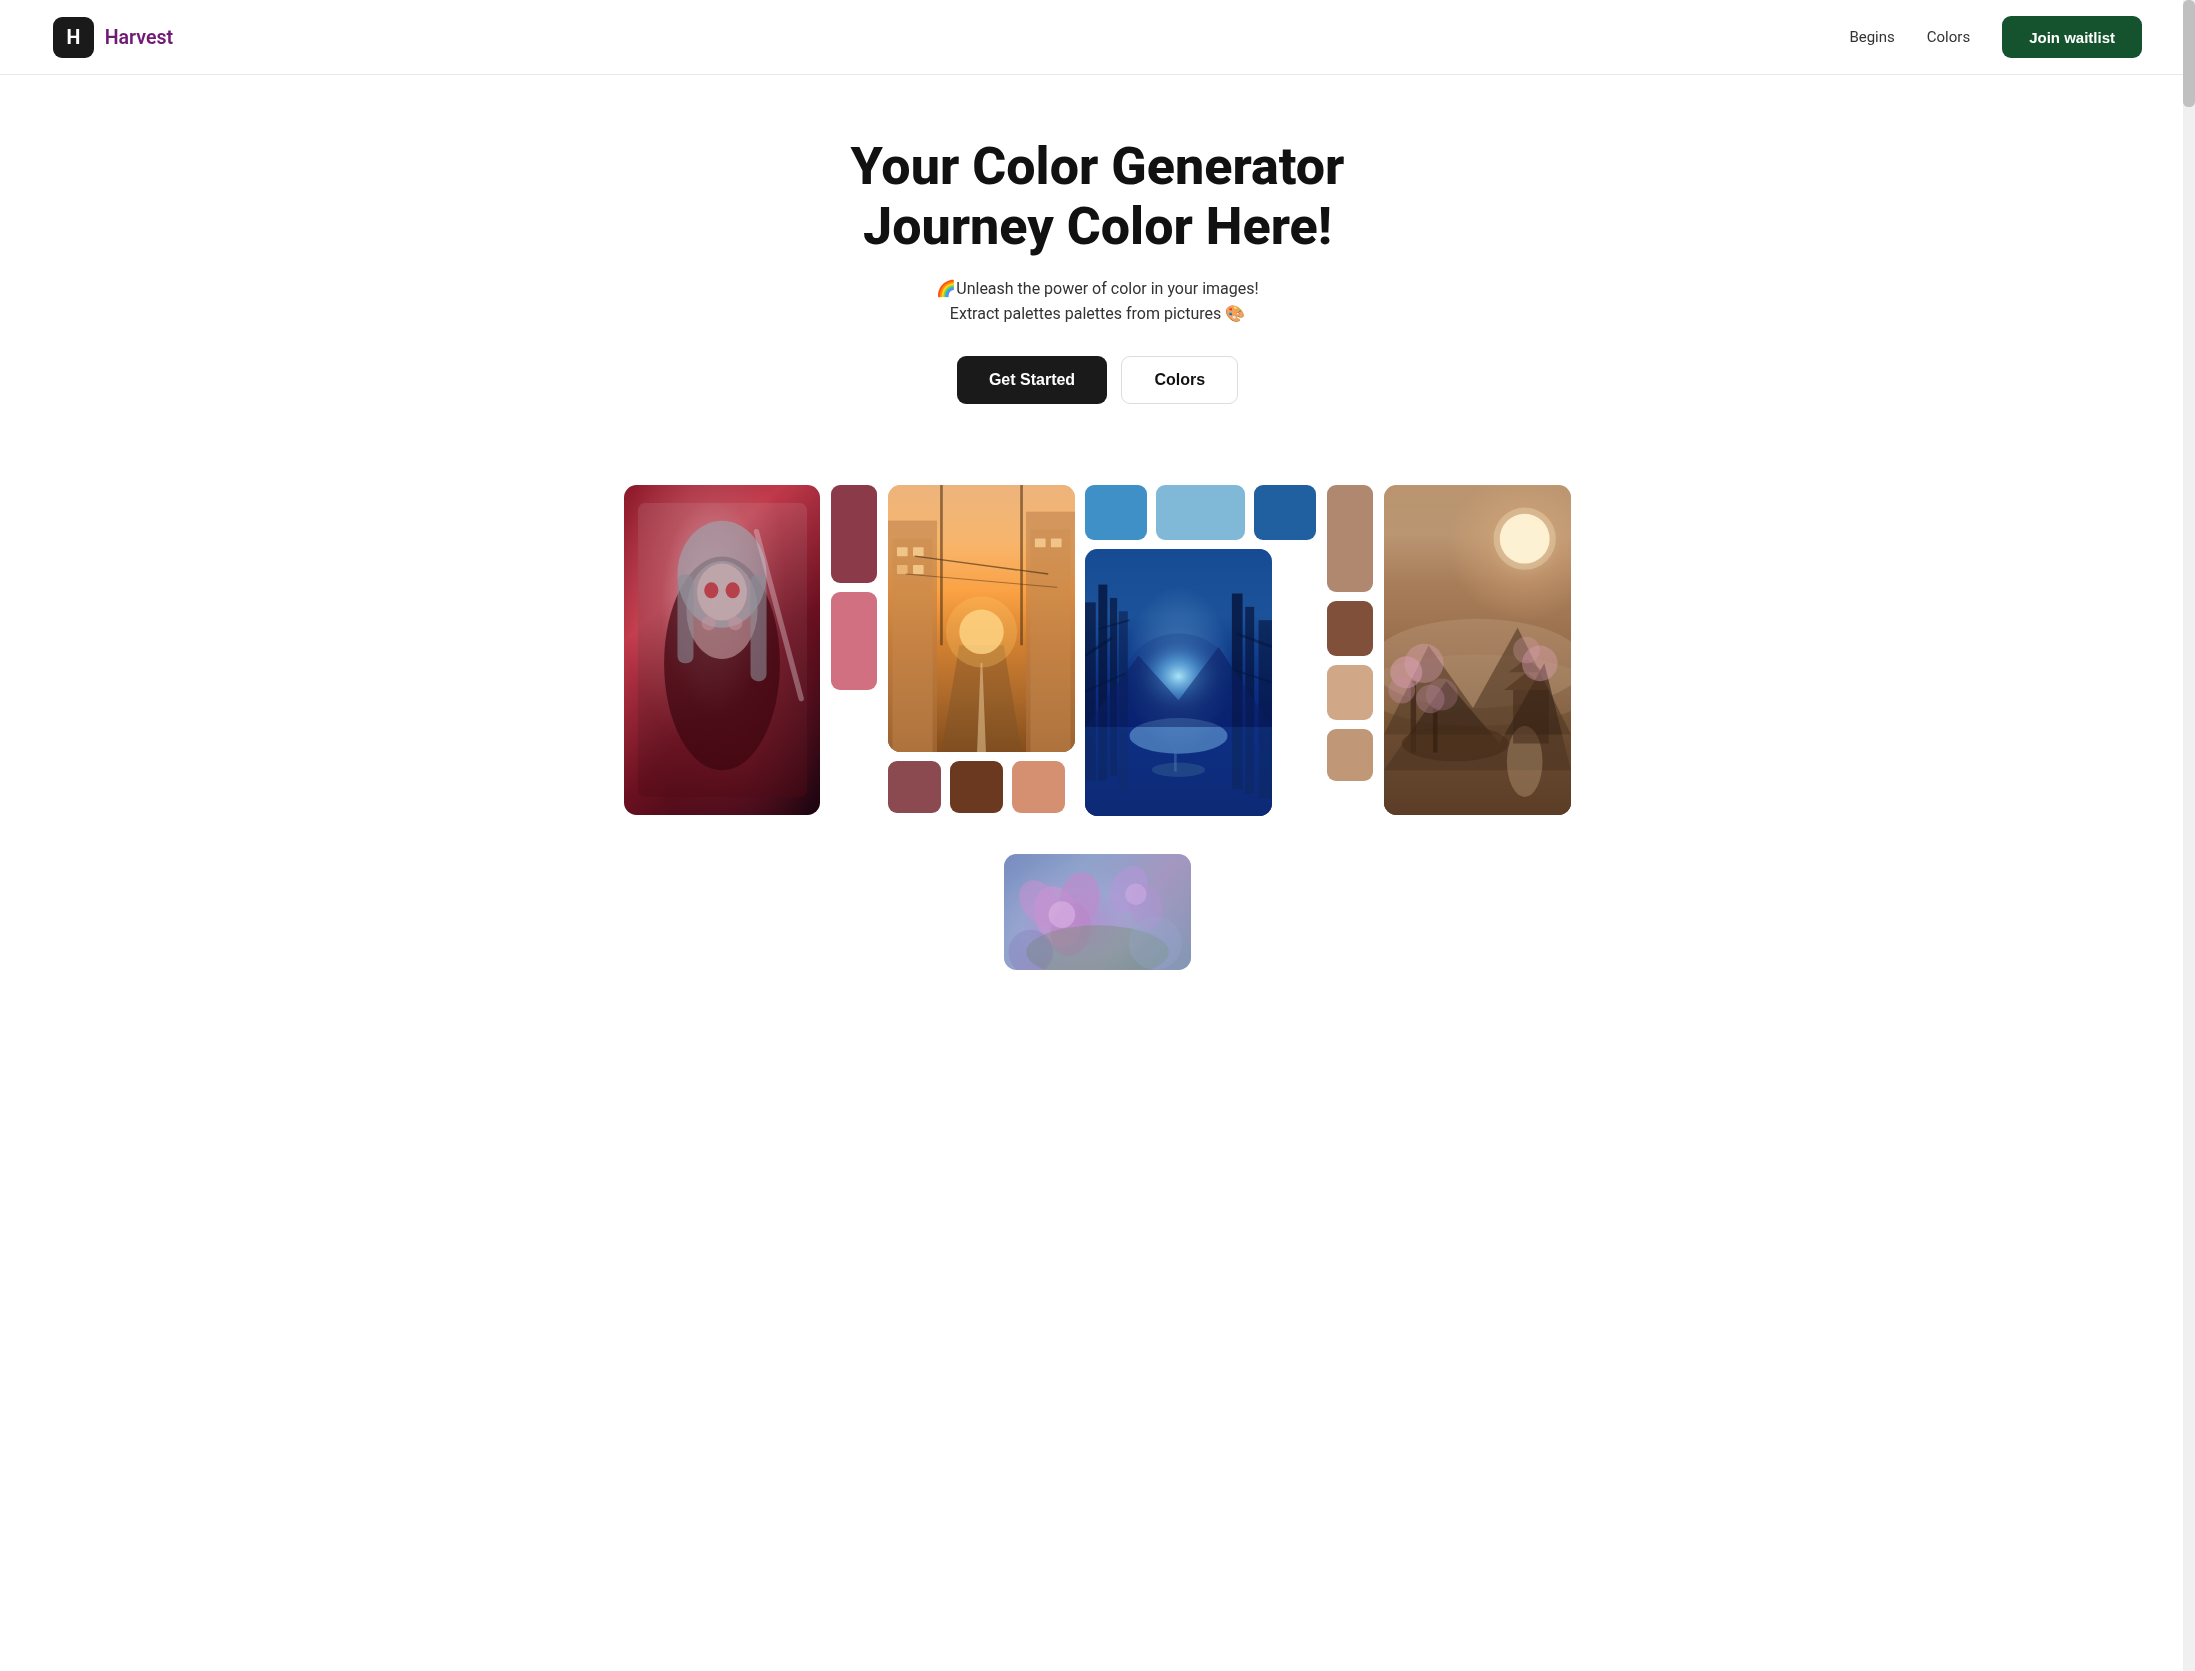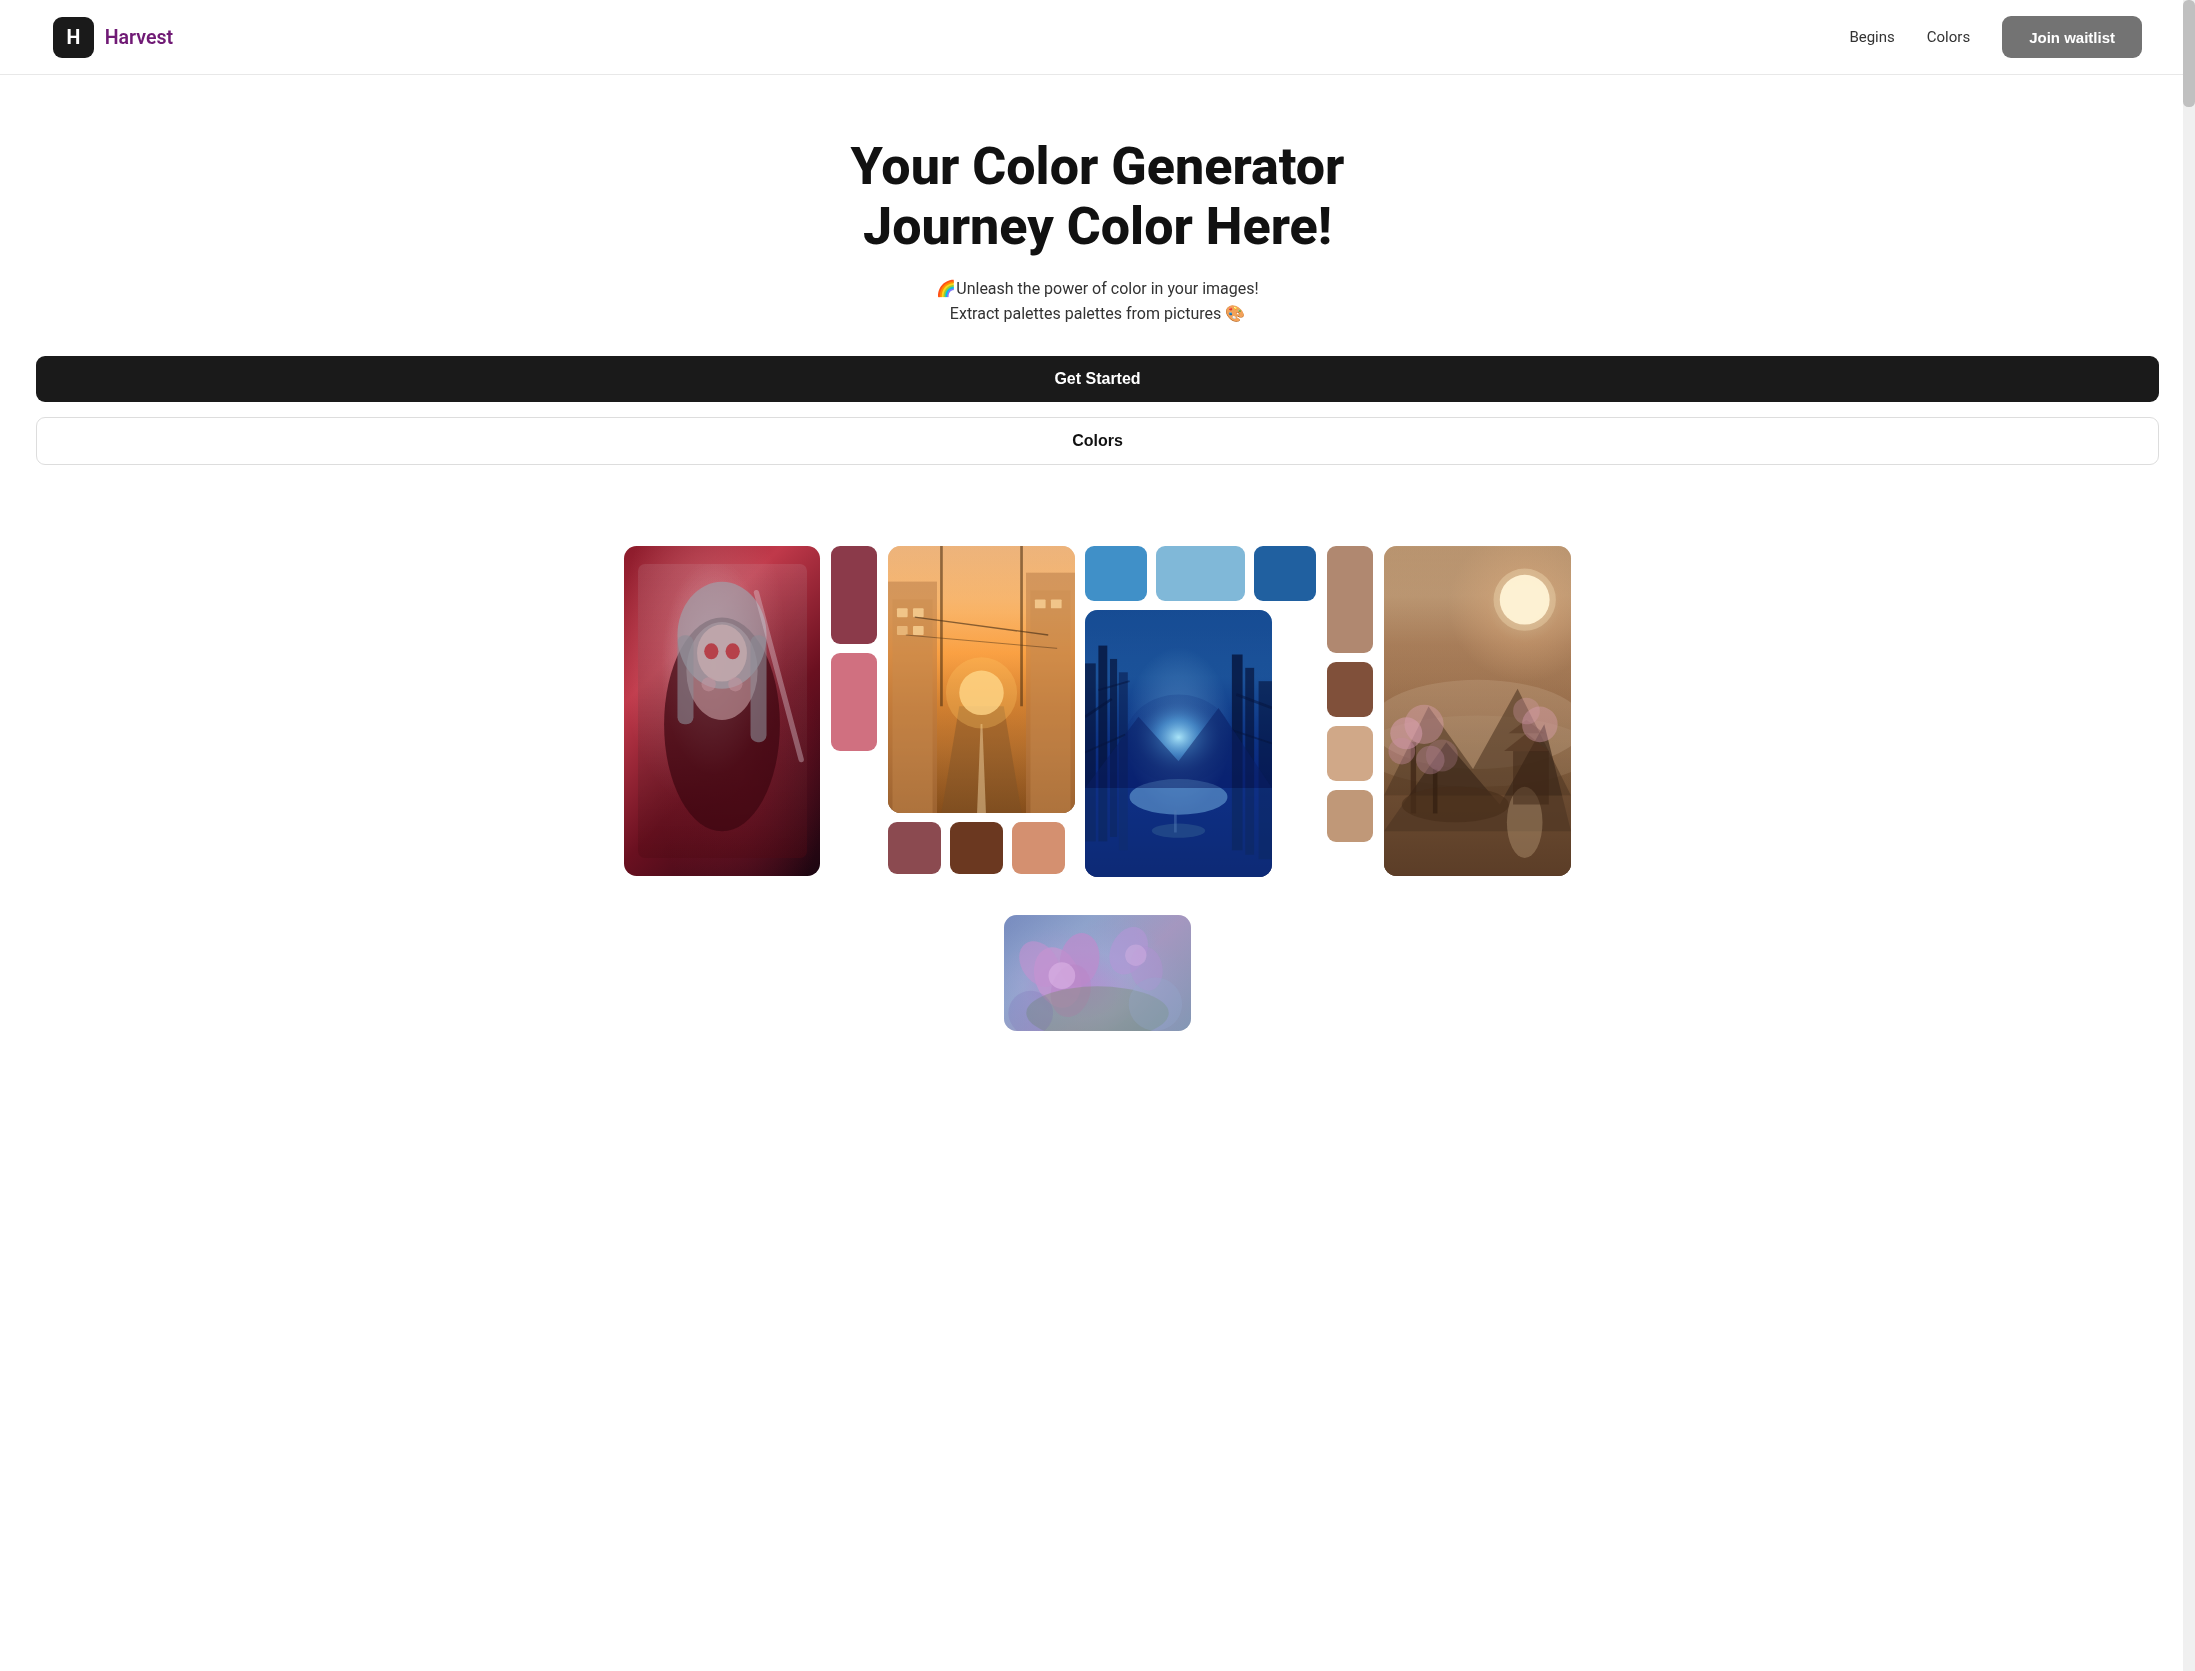--- a/index.html
+++ b/index.html
@@ -45,21 +45,21 @@
       align-items: center;
       gap: 32px;
     }
     .nav-link {
       font-size: 15px;
       color: #333;
       text-decoration: none;
       cursor: pointer;
     }
     .nav-cta {
-      background: #737373;
+      background: #14532d;
       color: #fff;
       border: none;
       border-radius: 9px;
       padding: 12.5px 27px;
       font-size: 15px;
       font-weight: 600;
       cursor: pointer;
     }
 
     
@@ -95,21 +95,20 @@
       font-size: 16px;
       color: #333;
       line-height: 1.6;
       margin-bottom: 29px;
     }
     .hero-buttons {
       display: flex;
       justify-content: center;
       gap: 14.3px;
       margin-bottom: 45px;
-      flex-direction: column;
     }
     .btn-dark {
       background: #1a1a1a;
       color: #fff;
       border: none;
       border-radius: 9px;
       padding: 14.3px 32px;
       font-size: 16px;
       font-weight: 600;
       cursor: pointer;

